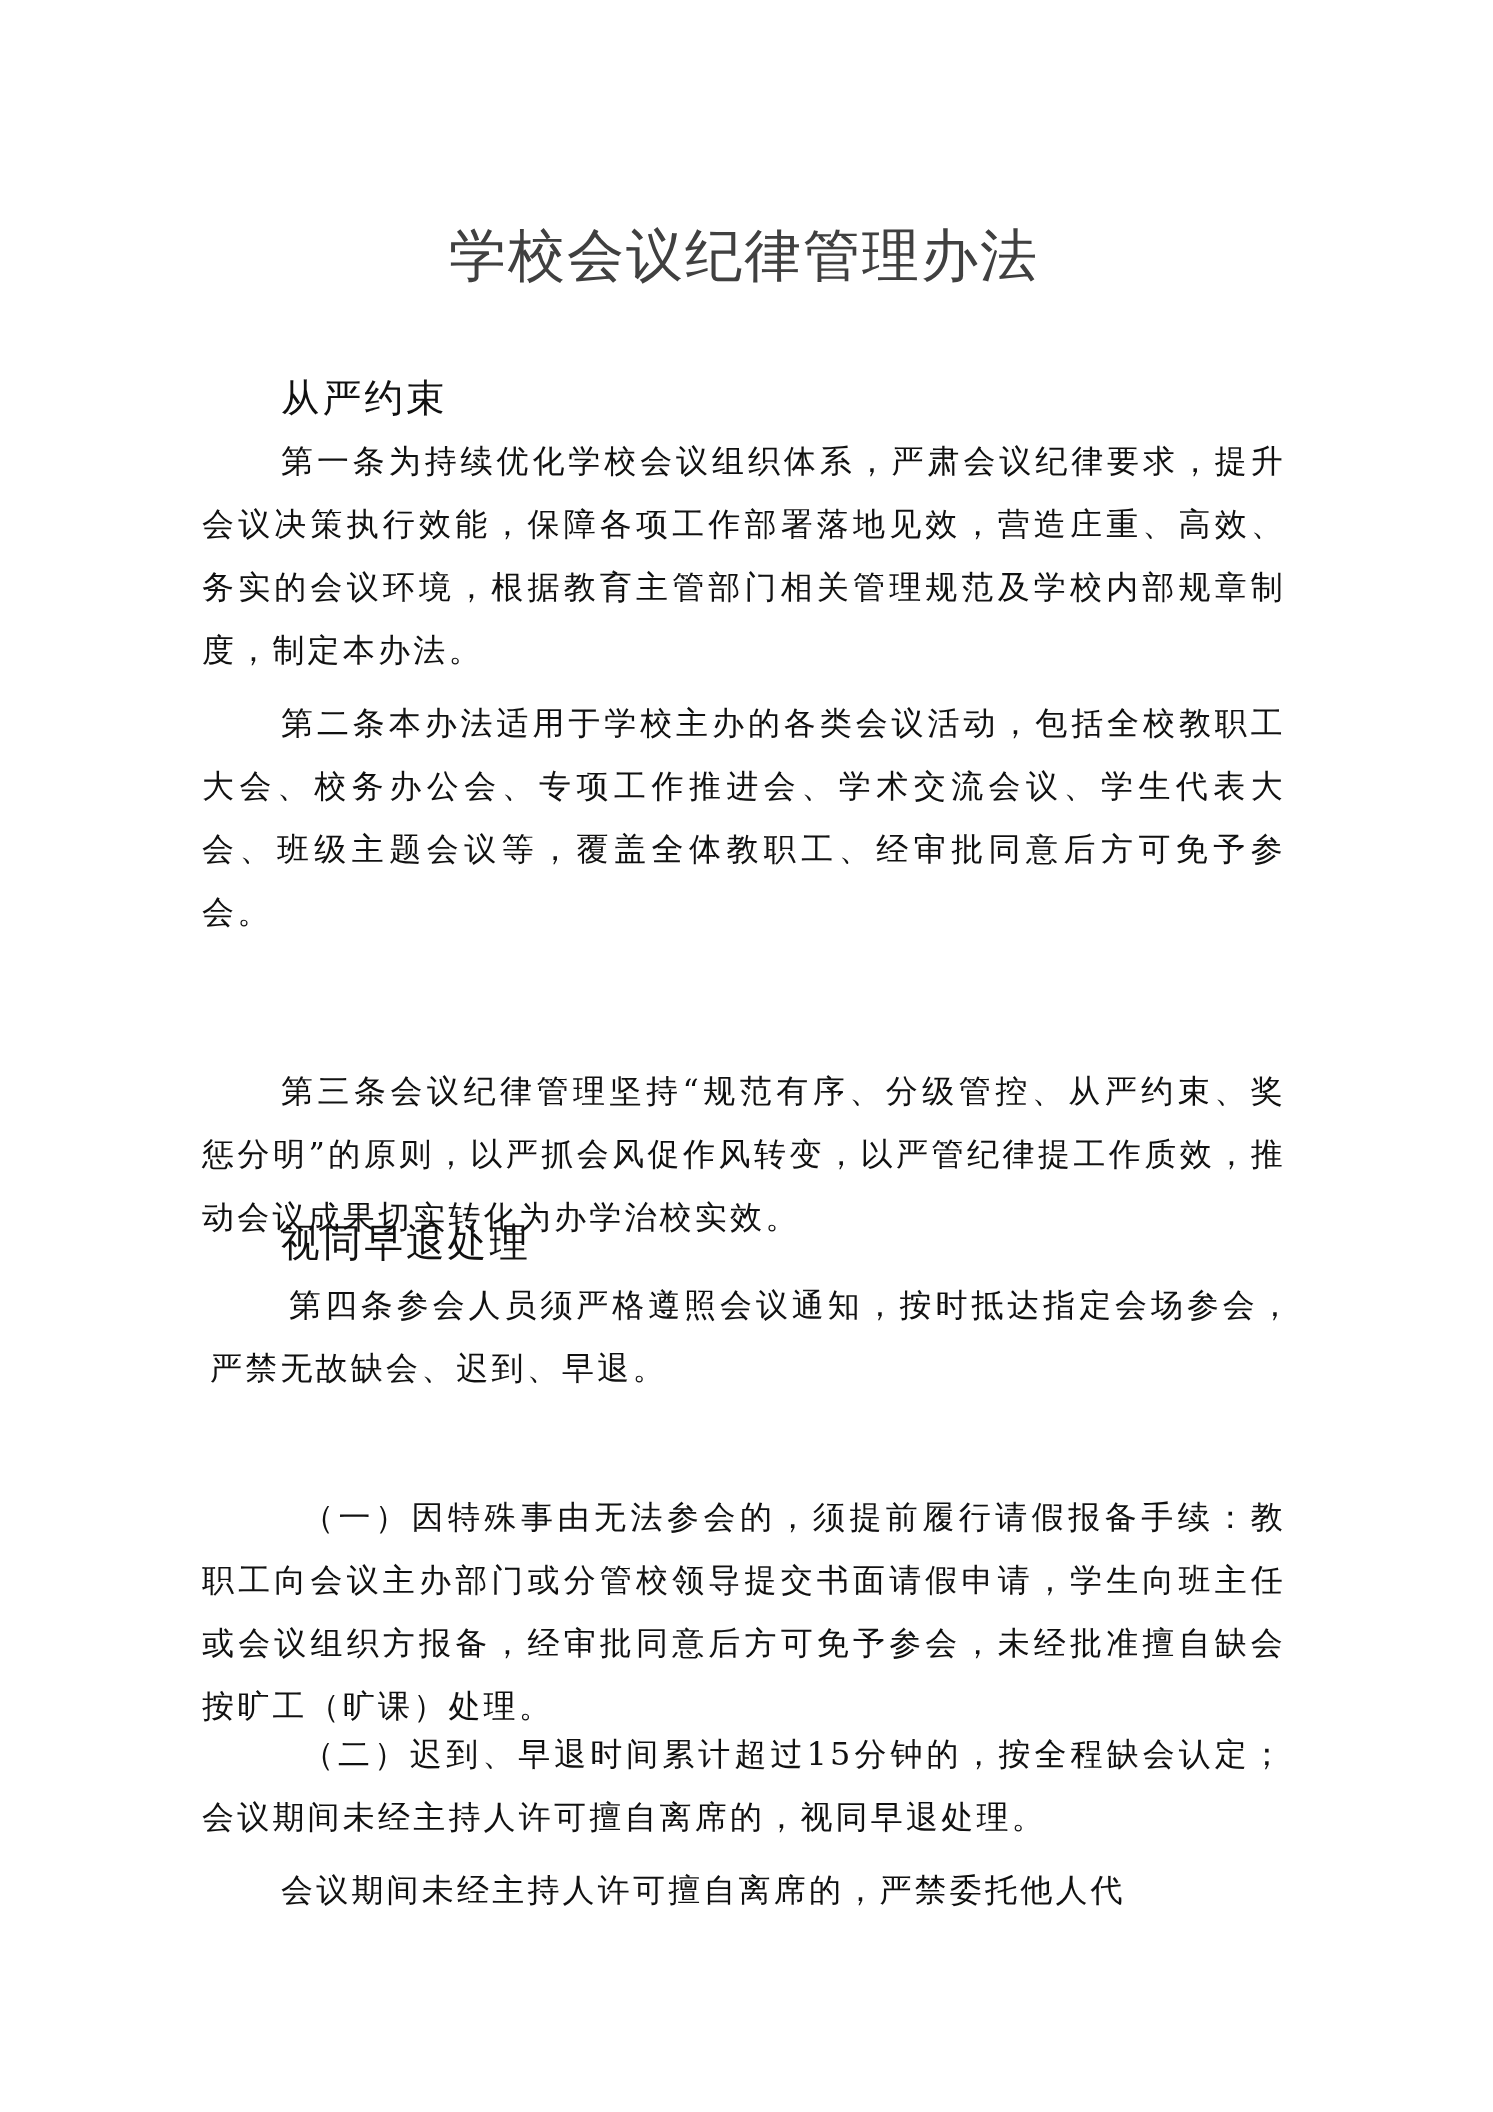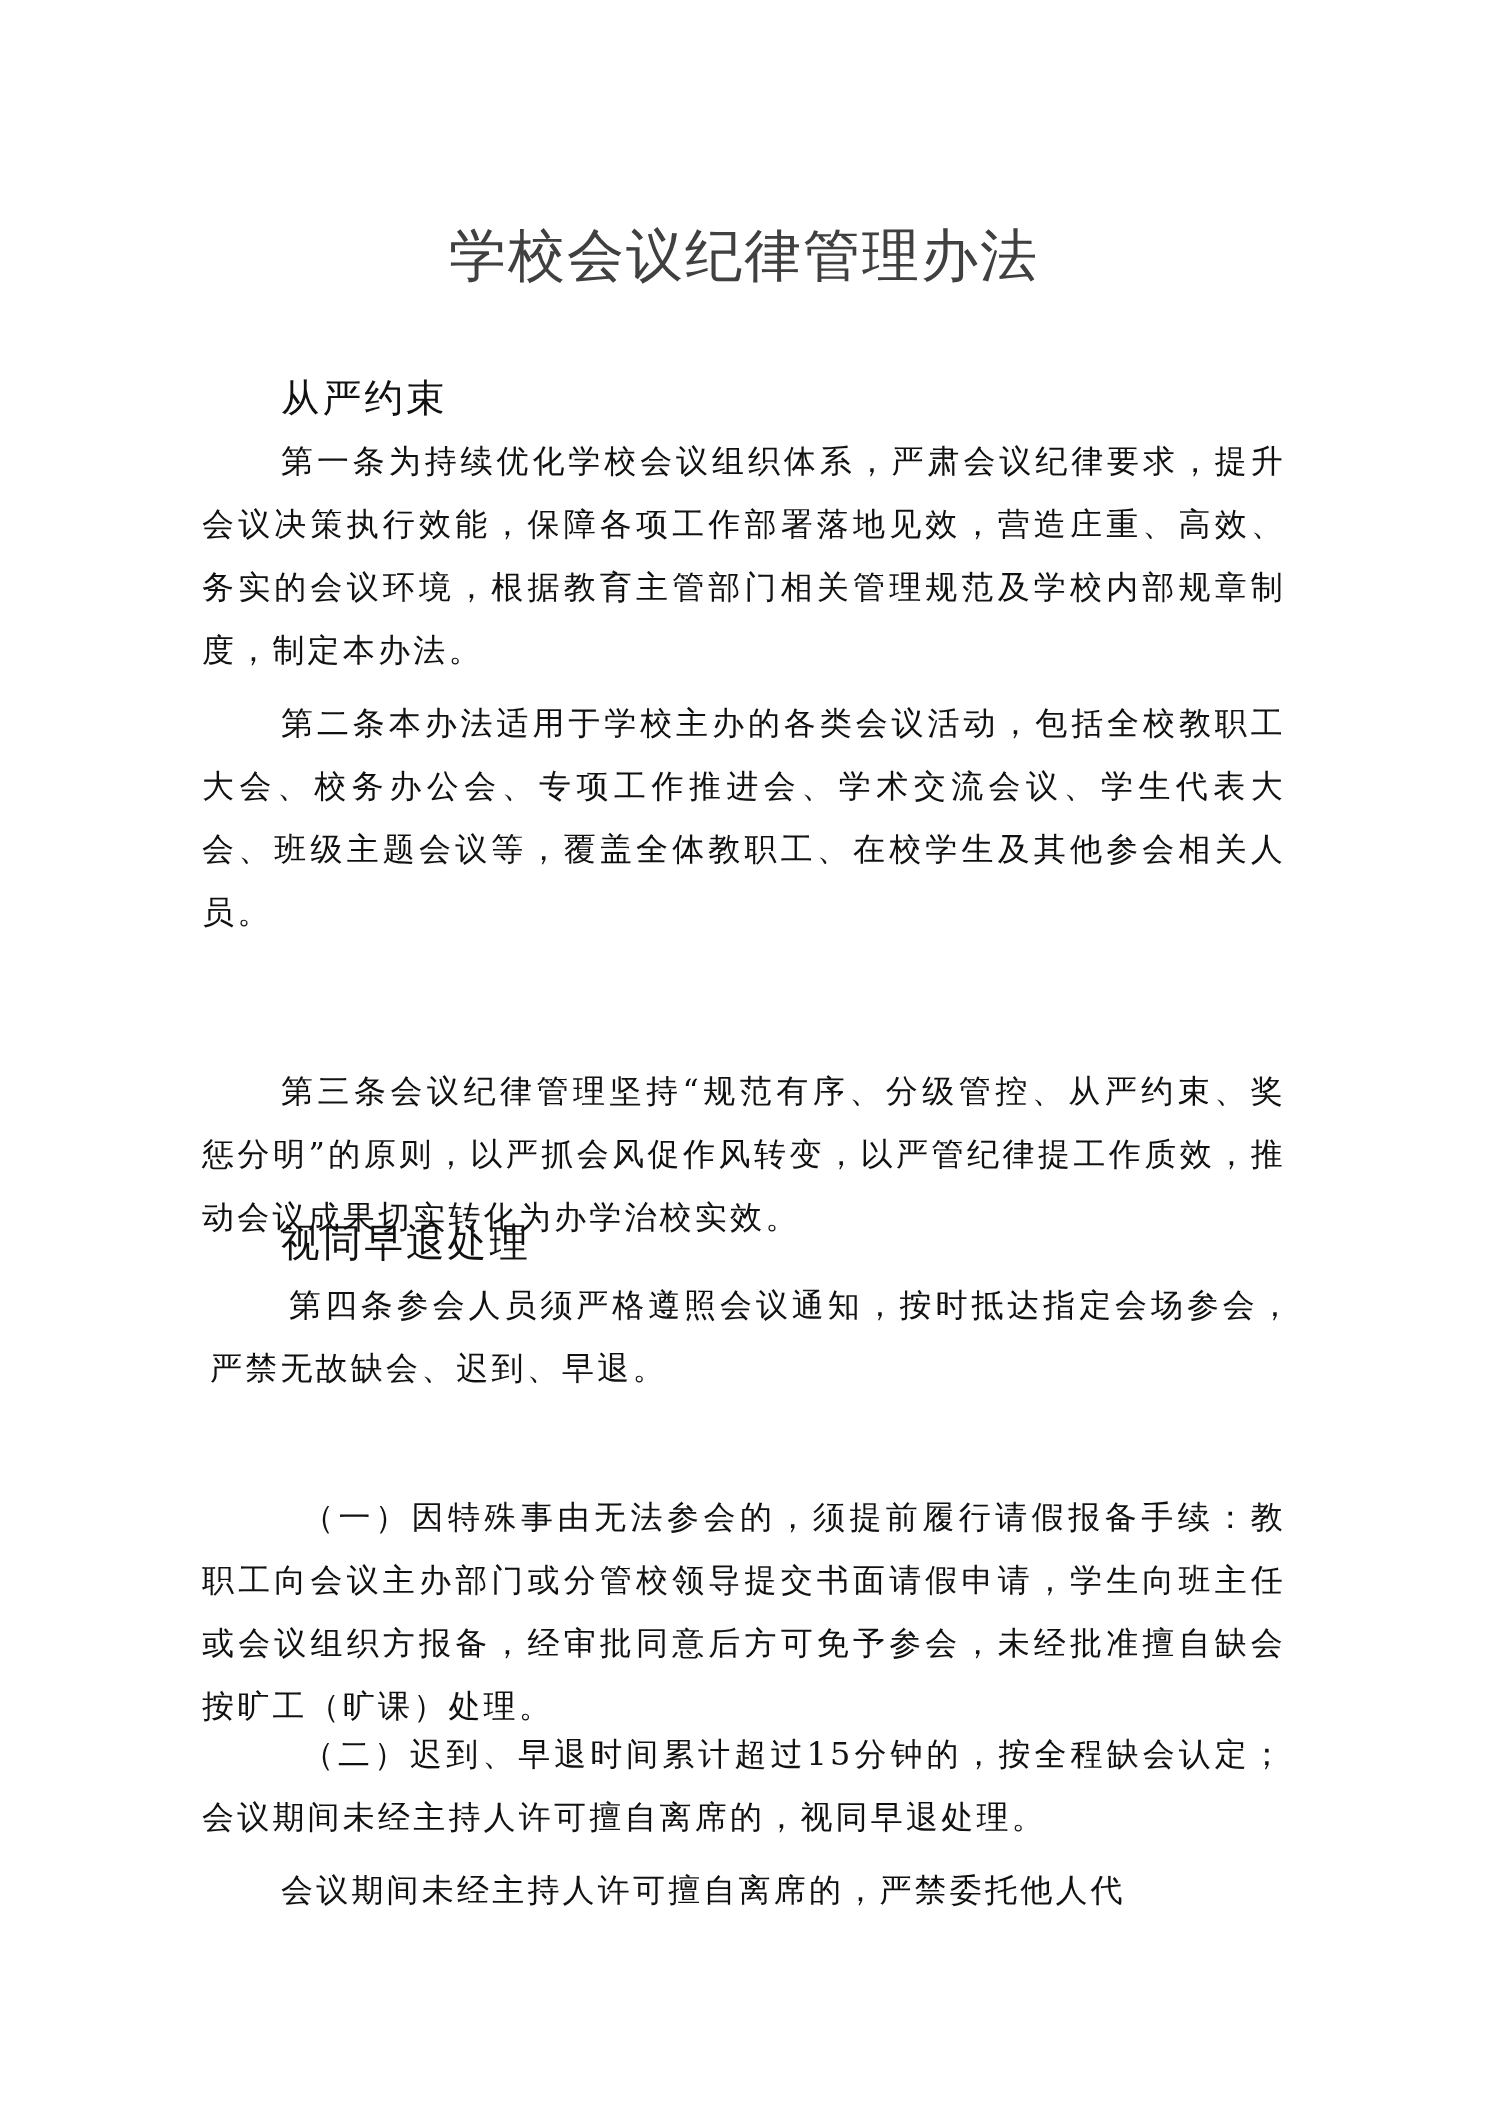--- a/index.html
+++ b/index.html
@@ -65,21 +65,21 @@
 <body>
 
 <div class="page">
 
   <h1 class="title">学校会议纪律管理办法</h1>
 
   <p class="heading" style="top:366px;">从严约束</p>
 
   <p class="para" style="top:430px;">第一条为持续优化学校会议组织体系，严肃会议纪律要求，提升会议决策执行效能，保障各项工作部署落地见效，营造庄重、高效、务实的会议环境，根据教育主管部门相关管理规范及学校内部规章制度，制定本办法。</p>
 
-  <p class="para" style="top:692px;">第二条本办法适用于学校主办的各类会议活动，包括全校教职工大会、校务办公会、专项工作推进会、学术交流会议、学生代表大会、班级主题会议等，覆盖全体教职工、在校学生及其他参会相关人员。</p>
+  <p class="para" style="top:692px;">第二条本办法适用于学校主办的各类会议活动，包括全校教职工大会、校务办公会、专项工作推进会、学术交流会议、学生代表大会、班级主题会议等，覆盖全体教职工、经审批同意后方可免予参会。</p>
 
   <p class="para" style="top:1060px;">第三条会议纪律管理坚持“规范有序、分级管控、从严约束、奖惩分明”的原则，以严抓会风促作风转变，以严管纪律提工作质效，推动会议成果切实转化为办学治校实效。</p>
 
   <p class="heading" style="top:1211px;">视同早退处理</p>
 
   <p class="para" style="top:1274px;margin-left:8px;">第四条参会人员须严格遵照会议通知，按时抵达指定会场参会，严禁无故缺会、迟到、早退。</p>
 
   <p class="para sub" style="top:1486px;">（一）因特殊事由无法参会的，须提前履行请假报备手续：教职工向会议主办部门或分管校领导提交书面请假申请，学生向班主任或会议组织方报备，经审批同意后方可免予参会，未经批准擅自缺会按旷工（旷课）处理。</p>
 
   <p class="para sub" style="top:1723px;">（二）迟到、早退时间累计超过15分钟的，按全程缺会认定；会议期间未经主持人许可擅自离席的，视同早退处理。</p>

